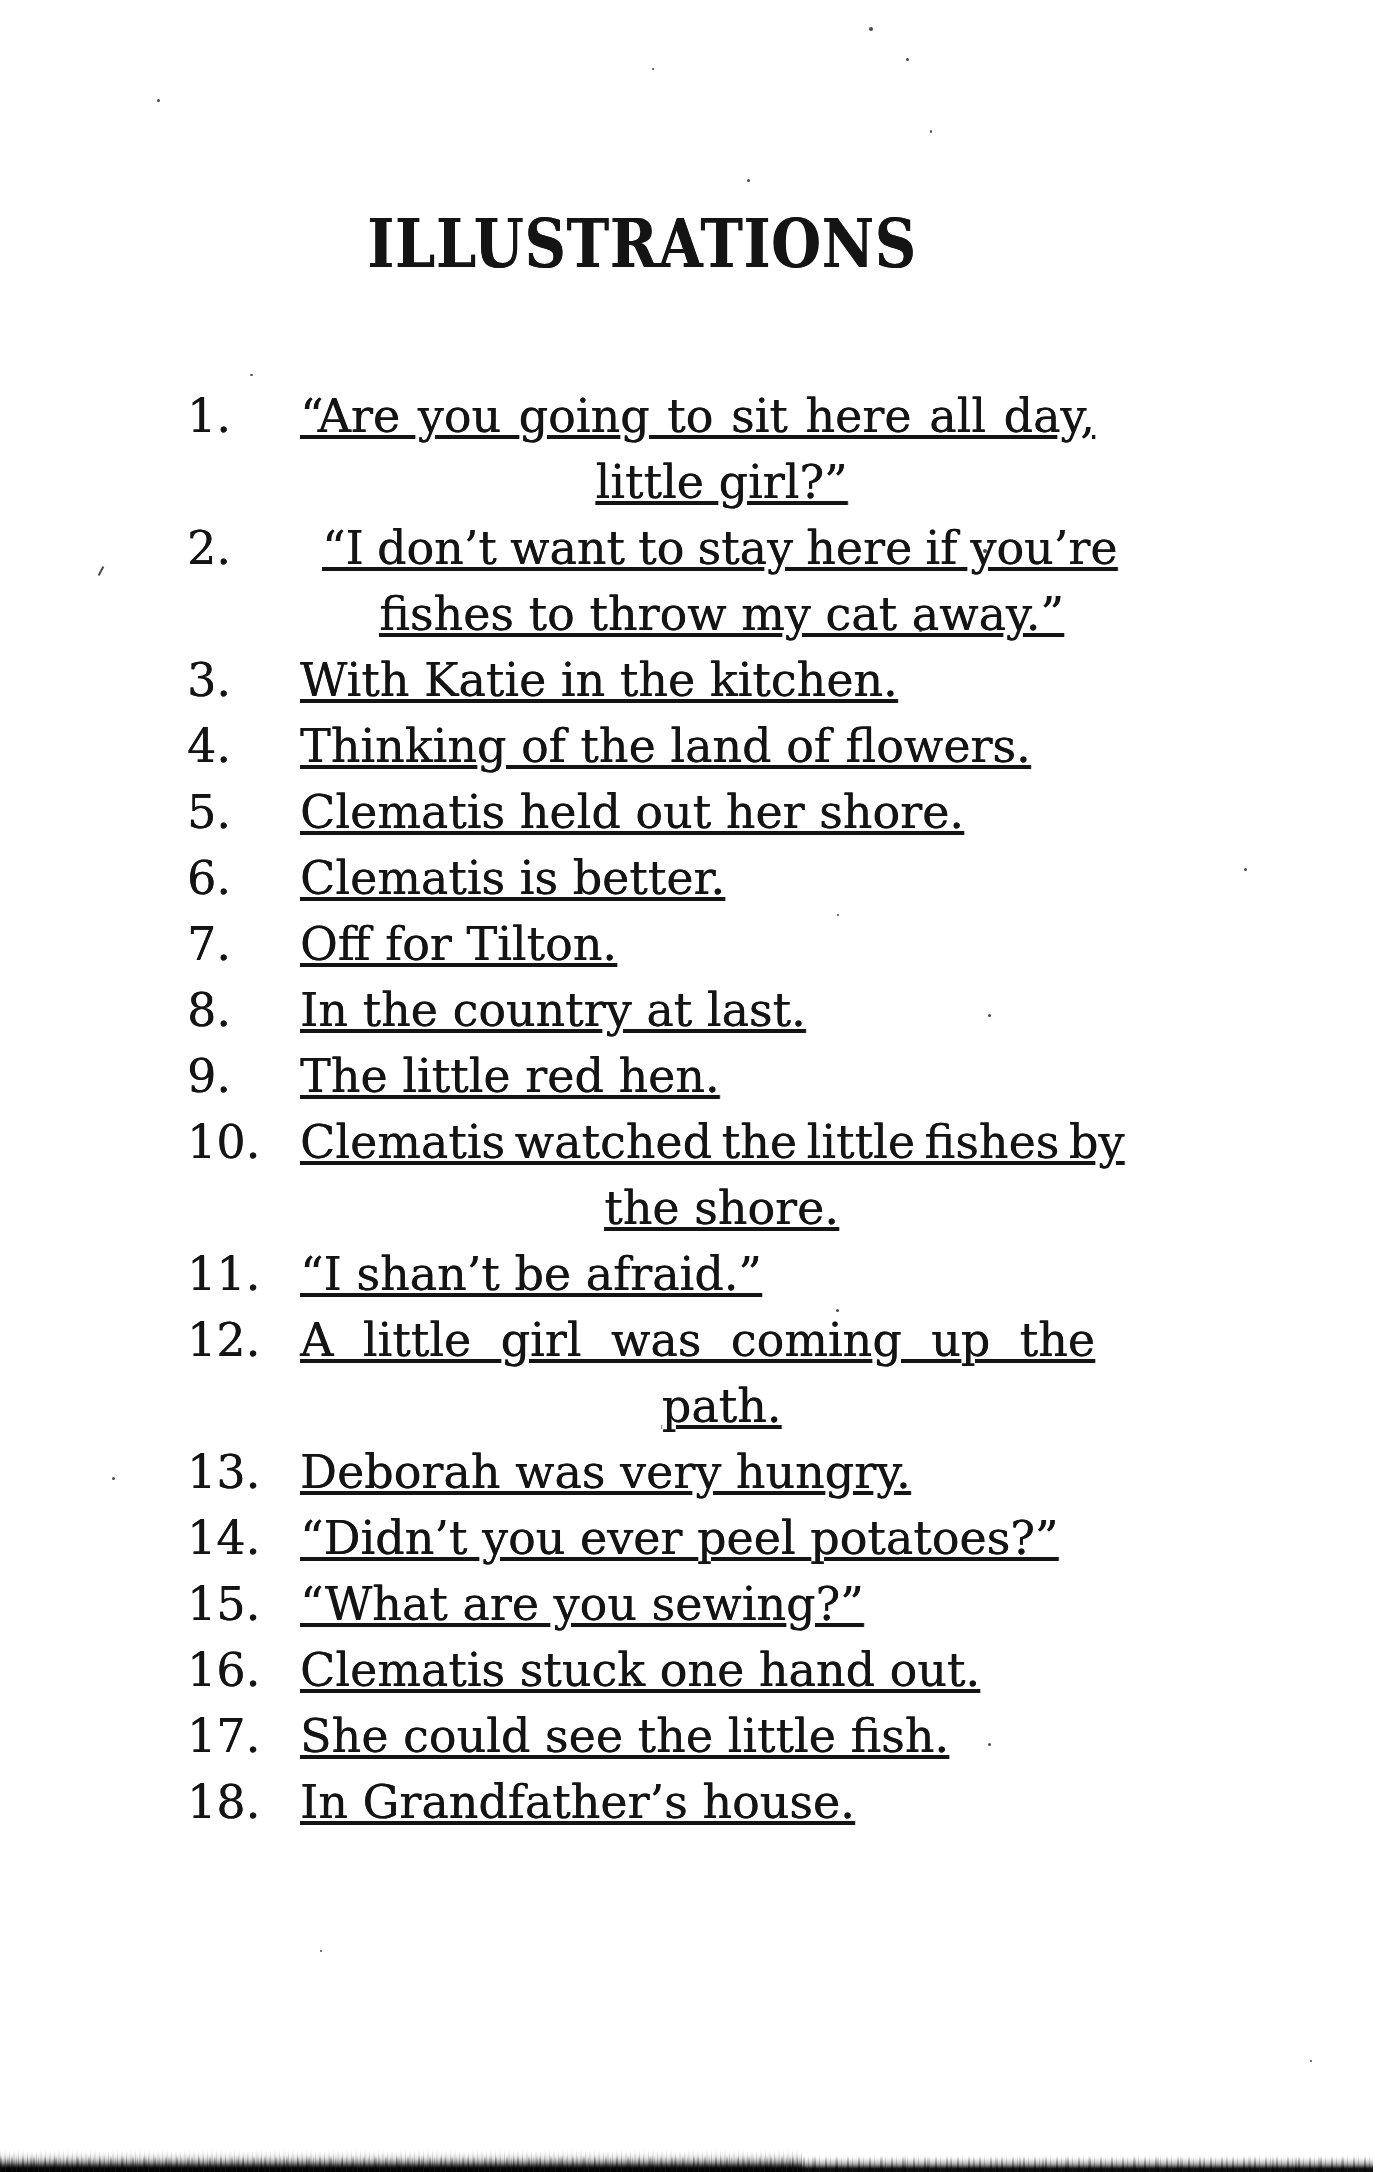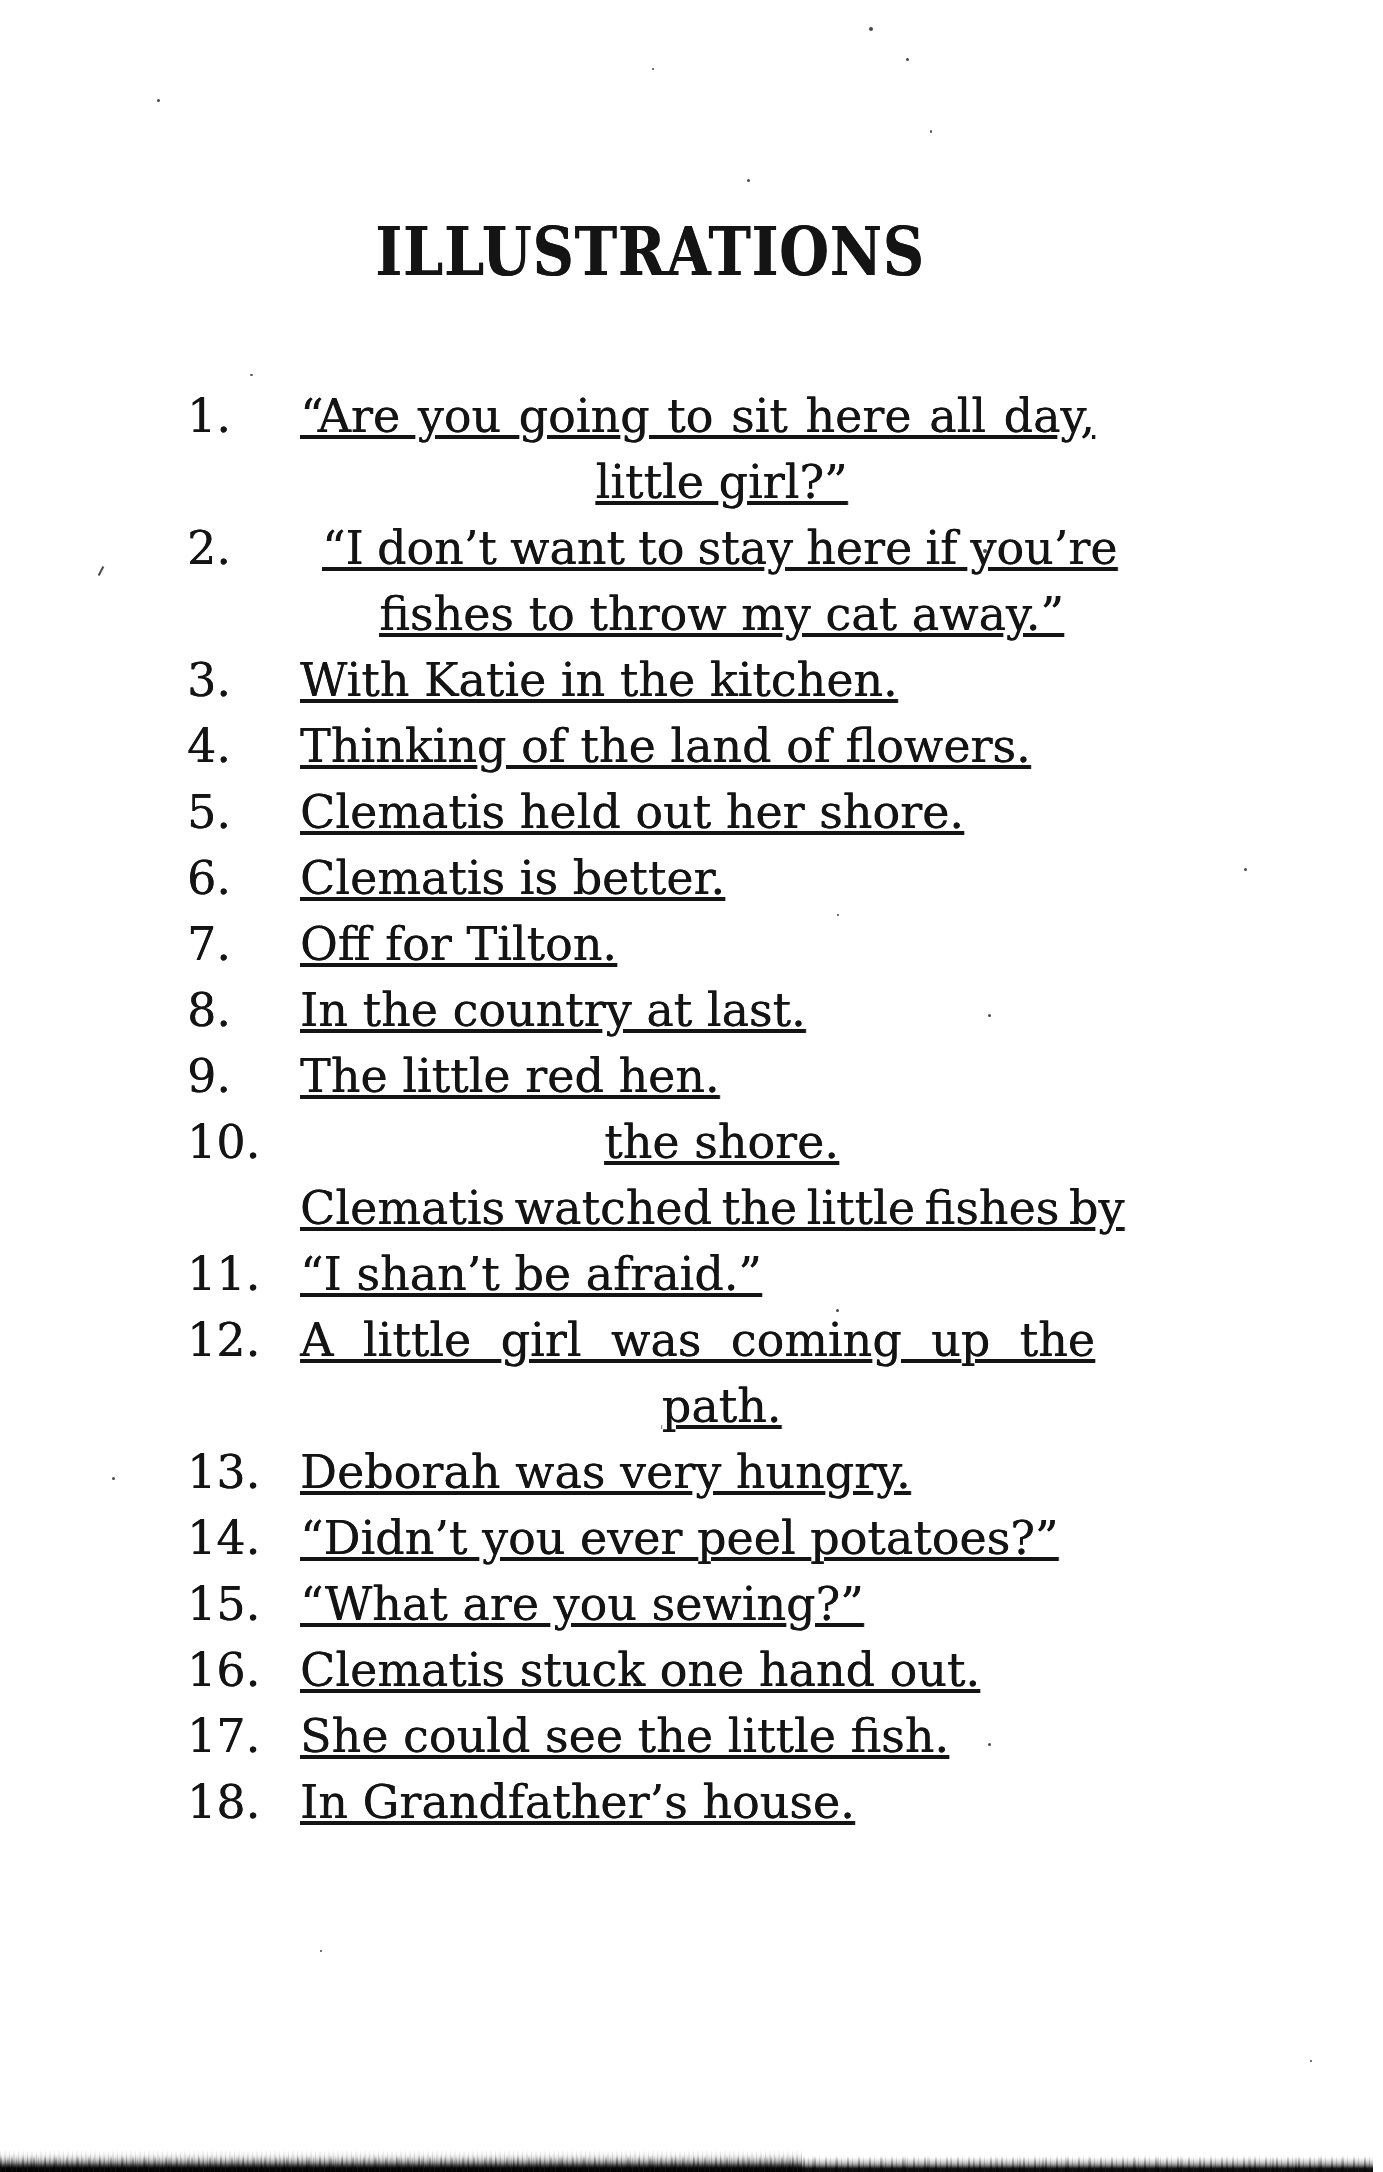--- a/index.html
+++ b/index.html
@@ -7,21 +7,21 @@
     width:1383px;height:2172px;
     background:#ffffff;
     font-family:"DejaVu Serif","Liberation Serif",serif;
     color:#141414;
     position:relative;
     overflow:hidden;
   }
   .page{position:absolute;inset:0;}
   .title{
     position:absolute;top:206px;left:185px;width:915px;
-    margin:8px;text-align:center;
+    margin:0;text-align:center;
     font-size:68px;font-weight:bold;line-height:74px;
     letter-spacing:1px;white-space:nowrap;
     text-shadow:0.4px 0 0 currentColor;
   }
   .title-inner{display:inline-block;transform:scaleX(0.84);transform-origin:center;}
   .list{
     position:absolute;top:383px;left:185px;width:912px;
     font-size:46px;line-height:66px;
     text-shadow:0.35px 0 0 currentColor;
   }
@@ -110,22 +110,22 @@
       </div>
       <div class="item">
         <span class="num">9.</span>
         <span class="text">
           <span class="line">The little red hen.</span>
         </span>
       </div>
       <div class="item">
         <span class="num">10.</span>
         <span class="text">
+          <span class="line fit" style="display: block; word-spacing: -5px;">Clematis watched the little fishes by</span>
           <span class="line cont">the shore.</span>
-          <span class="line fit" style="display: block; word-spacing: -5px;">Clematis watched the little fishes by</span>
         </span>
       </div>
       <div class="item">
         <span class="num">11.</span>
         <span class="text">
           <span class="line">“I shan’t be afraid.”</span>
         </span>
       </div>
       <div class="item">
         <span class="num">12.</span>

